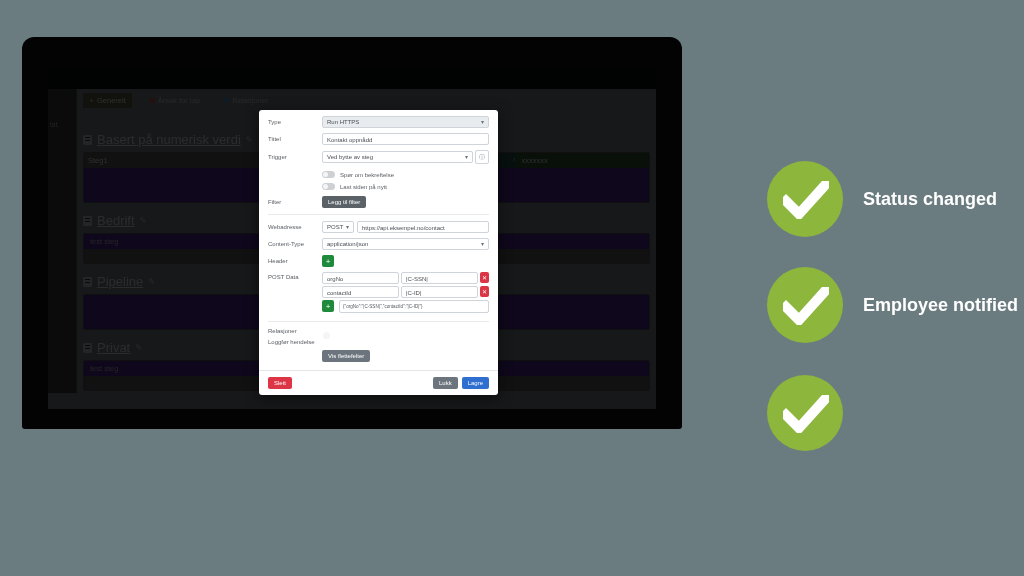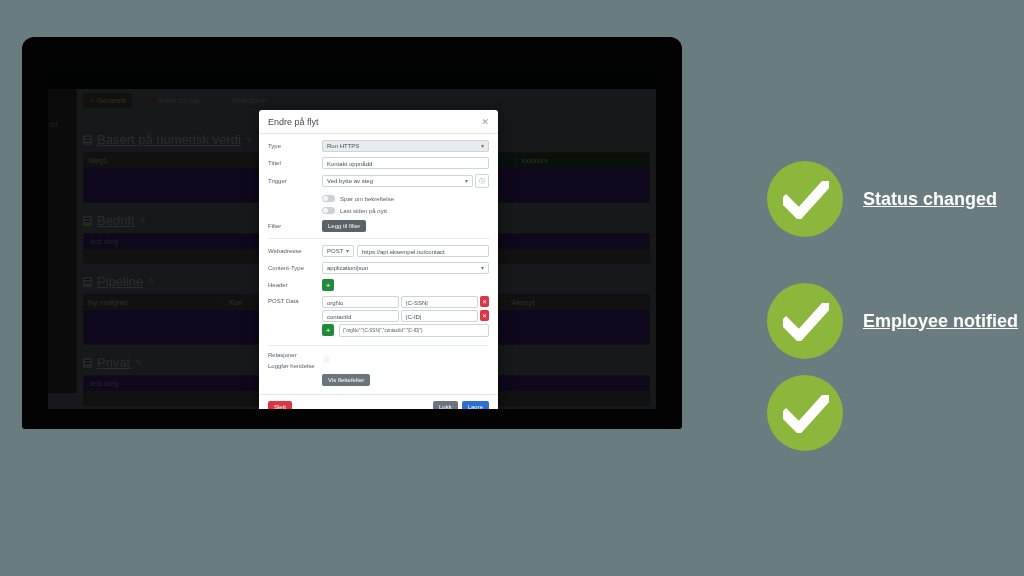--- a/index.html
+++ b/index.html
@@ -87,21 +87,21 @@
   .jsonprev{flex:1;border:1px solid #ced4da;border-radius:2px;height:11px;line-height:11px;padding:0 3px;font-size:4.6px;color:#55595e;margin-left:3px;overflow:hidden;white-space:nowrap;}
   .infobtn{width:12px;height:12px;border:1px solid #ced4da;border-radius:2px;display:flex;align-items:center;justify-content:center;margin-left:2px;font-size:6px;color:#6c757d;flex:none;}
   #mfoot{border-top:1px solid #e3e6e8;padding:6px 9px;display:flex;justify-content:space-between;align-items:center;}
   #mfoot .right{display:flex;gap:4px;}
 
   
   #callouts{position:absolute;left:745px;top:0;width:279px;height:576px;}
   .callout{position:absolute;display:flex;align-items:center;gap:20px;}
   .check{width:76px;height:76px;border-radius:50%;background:#8cb63c;flex:none;position:relative;}
   .check svg{position:absolute;left:16px;top:20px;}
-  .clabel{color:#fff;font-size:18px;font-weight:bold;white-space:nowrap;text-decoration:underline;}
+  .clabel{color:#fff;font-size:18px;font-weight:bold;white-space:nowrap;}
 </style>
 </head>
 <body>
 
 <div id="monitor">
   <div id="bezel"></div>
 
   <div id="screen">
 
     <div id="app">
@@ -161,37 +161,20 @@
               <div class="plaintext">test steg</div>
               <div class="stagebody" style="background:#4a4c4e;"></div>
             </div>
 
             <h2 class="sect">
               <span class="bicon"></span>
               <span class="ttl">Pipeline</span>
               <span class="pen">✎</span>
             </h2>
             <div class="stagebox">
-              <div class="pipebar">
-                <div class="pstep" style="background:#4a4c4e;">
-                  <span>Ny mulighet</span>
-                  <span class="chev">›</span>
-                </div>
-                <div class="pstep" style="background:#4a4c4e;">
-                  <span>Kon</span>
-                  <span class="chev">›</span>
-                </div>
-                <div class="pstep" style="background:#4a4c4e;">
-                  <span>Tilbud</span>
-                  <span class="chev">›</span>
-                </div>
-                <div class="pstep" style="background:#4a4c4e;">
-                  <span>Aksept</span>
-                </div>
-              </div>
               <div class="stagebtns">
                 <div class="sbtn on">▯</div>
                 <div class="sbtn on">⛩</div>
                 <div class="sbtn">✎</div>
               </div>
               <div class="stagebody"></div>
             </div>
 
             <h2 class="sect">
               <span class="bicon"></span>
@@ -203,24 +186,20 @@
               <div class="stagebody" style="background:#4a4c4e;"></div>
             </div>
 
           </div>
         </div>
       </div>
 
       <div id="scrim"></div>
 
       <div id="modal">
-        <div id="mhead">
-          <div id="mtitle">Endre på flyt</div>
-          <div id="mclose">✕</div>
-        </div>
 
         <div id="mbody">
 
           <div class="frow">
             <div class="flab">Type</div>
             <div class="fctl">
               <div class="inp sel">
                 <span class="cv">Run HTTPS</span>
                 <span class="chev">▾</span>
               </div>
@@ -366,21 +345,21 @@
 
   <div class="callout" style="top:124px;left:0;">
     <div class="check">
       <svg width="46" height="38" viewBox="0 0 46 38">
         <path d="M3 20 L16 33 L43 3" stroke="#ffffff" stroke-width="10" fill="none" stroke-linecap="square"></path>
       </svg>
     </div>
     <div class="clabel">Status changed</div>
   </div>
 
-  <div class="callout" style="top:246px;left:0;">
+  <div class="callout" style="top:230px;left:0;">
     <div class="check">
       <svg width="46" height="38" viewBox="0 0 46 38">
         <path d="M3 20 L16 33 L43 3" stroke="#ffffff" stroke-width="10" fill="none" stroke-linecap="square"></path>
       </svg>
     </div>
     <div class="clabel">Employee notified</div>
   </div>
 
   <div class="callout" style="top:338px;left:0;">
     <div class="check">

